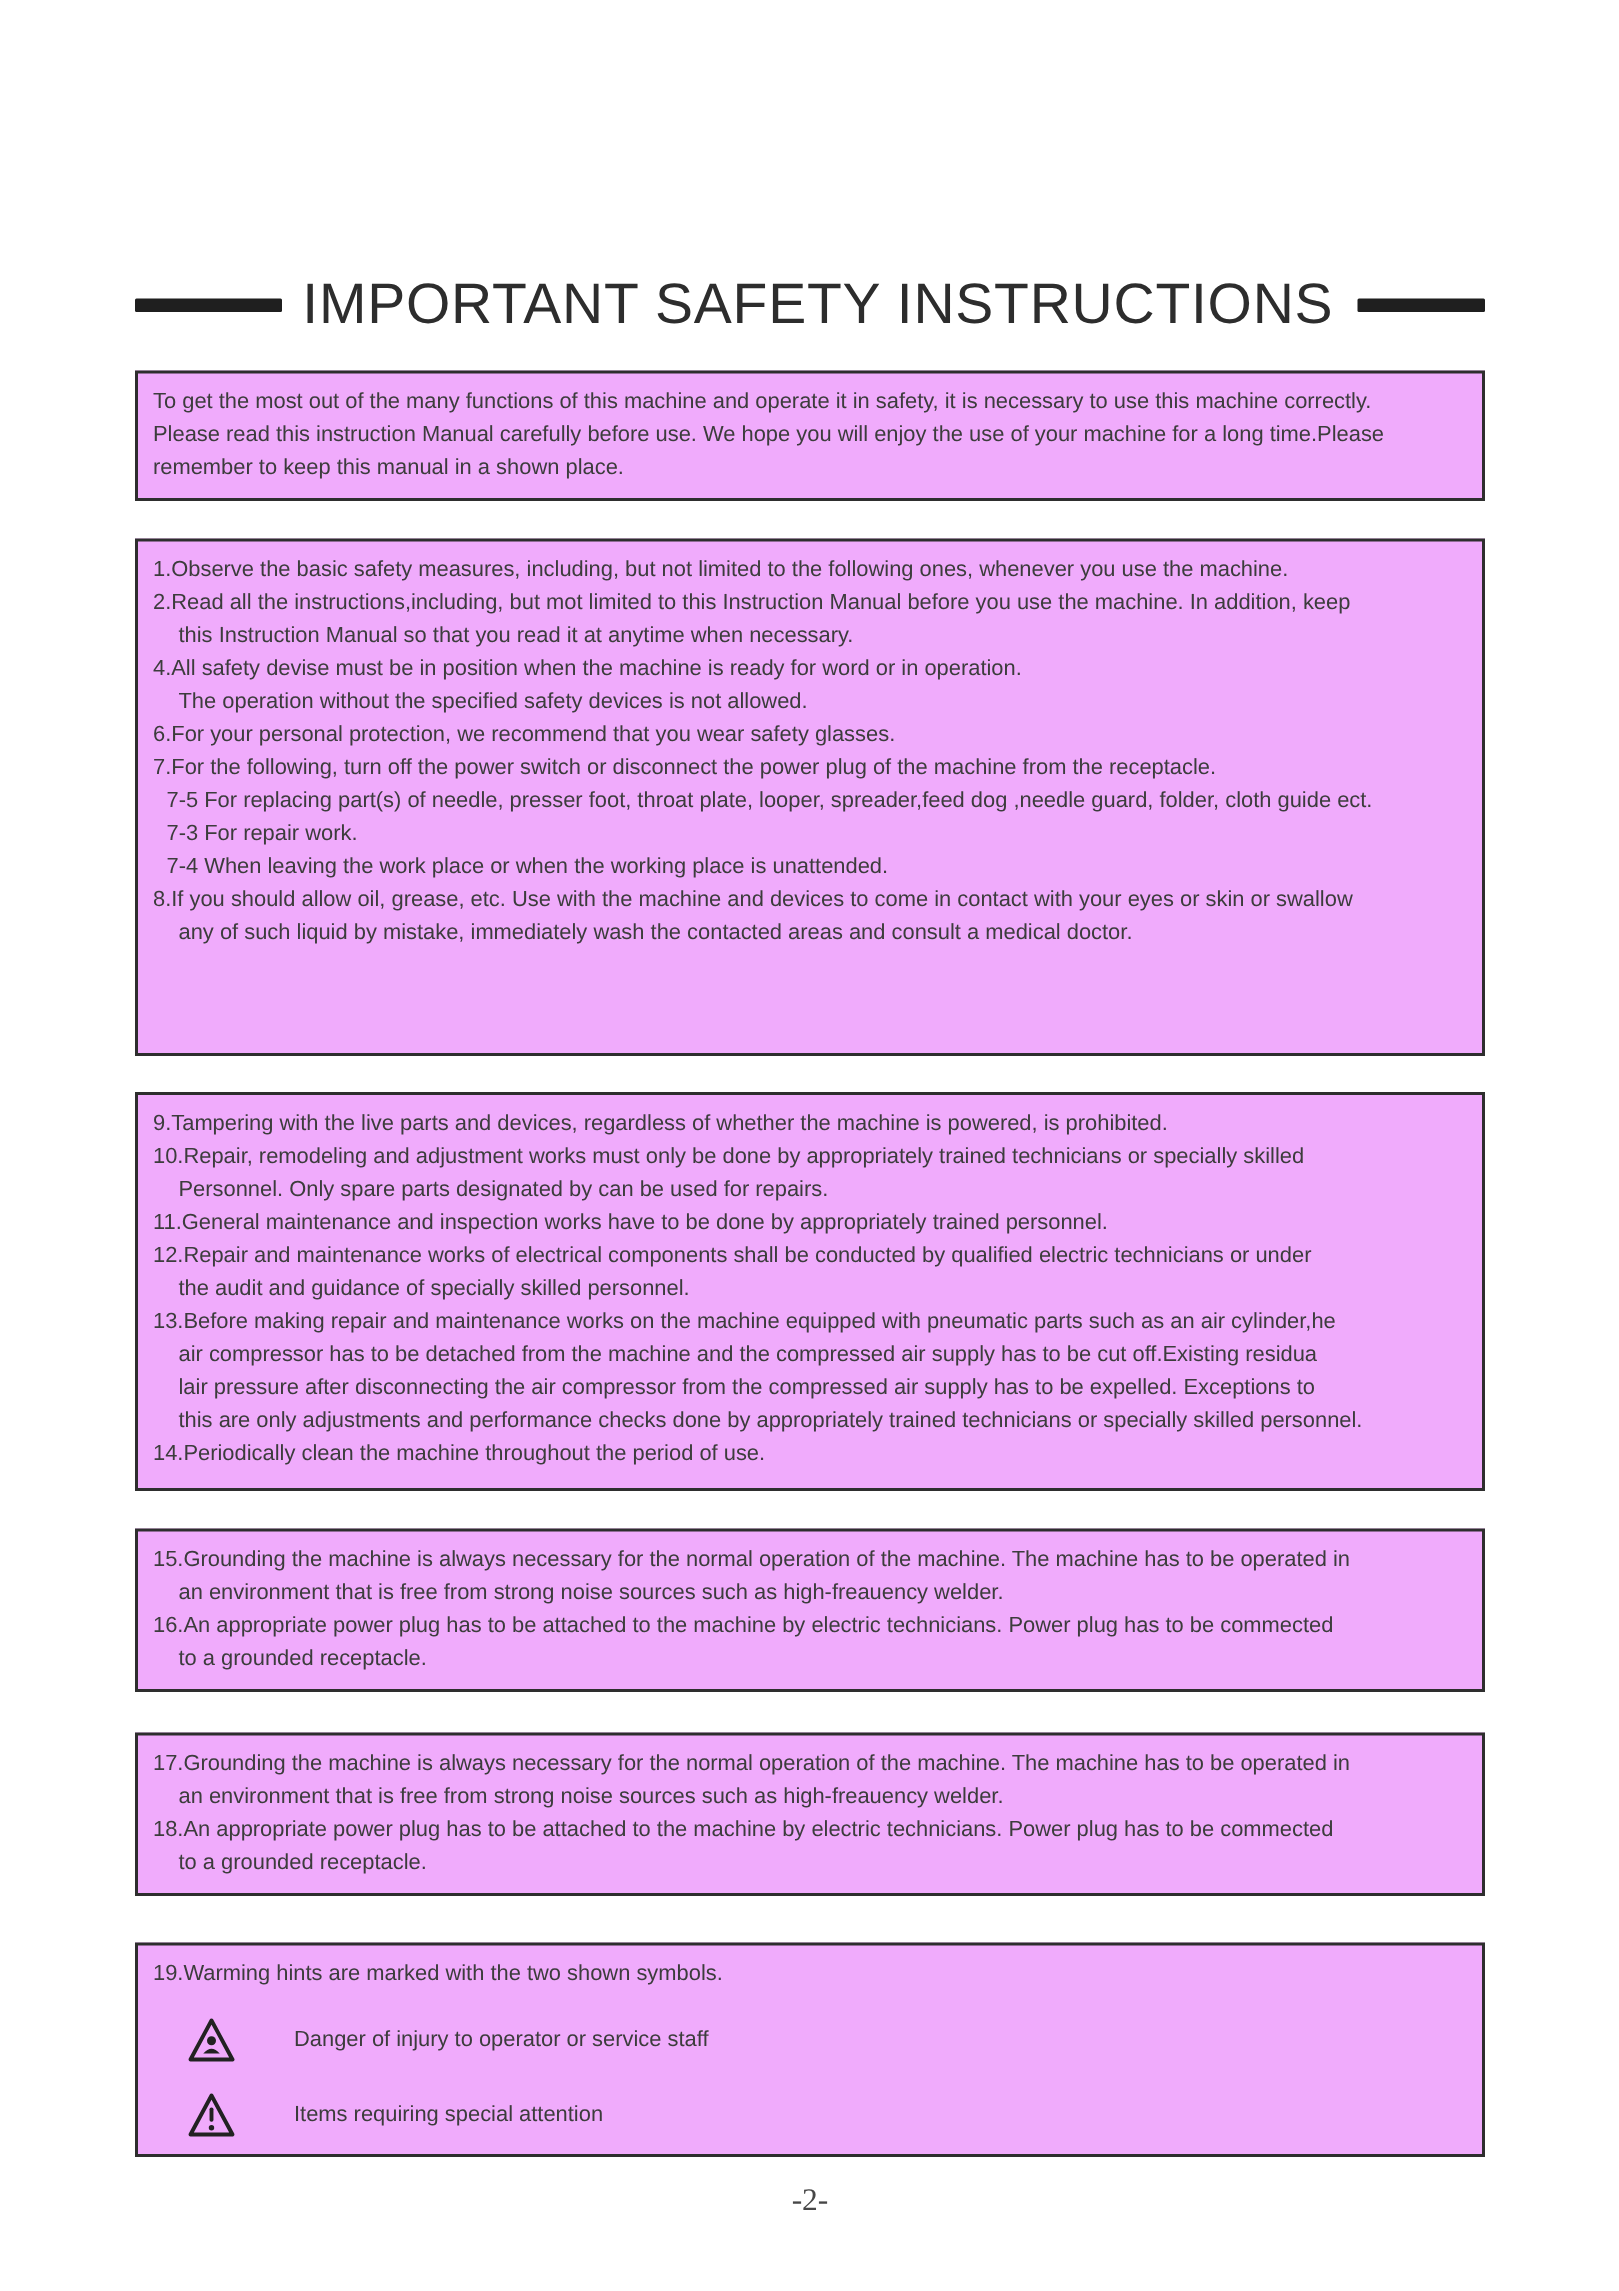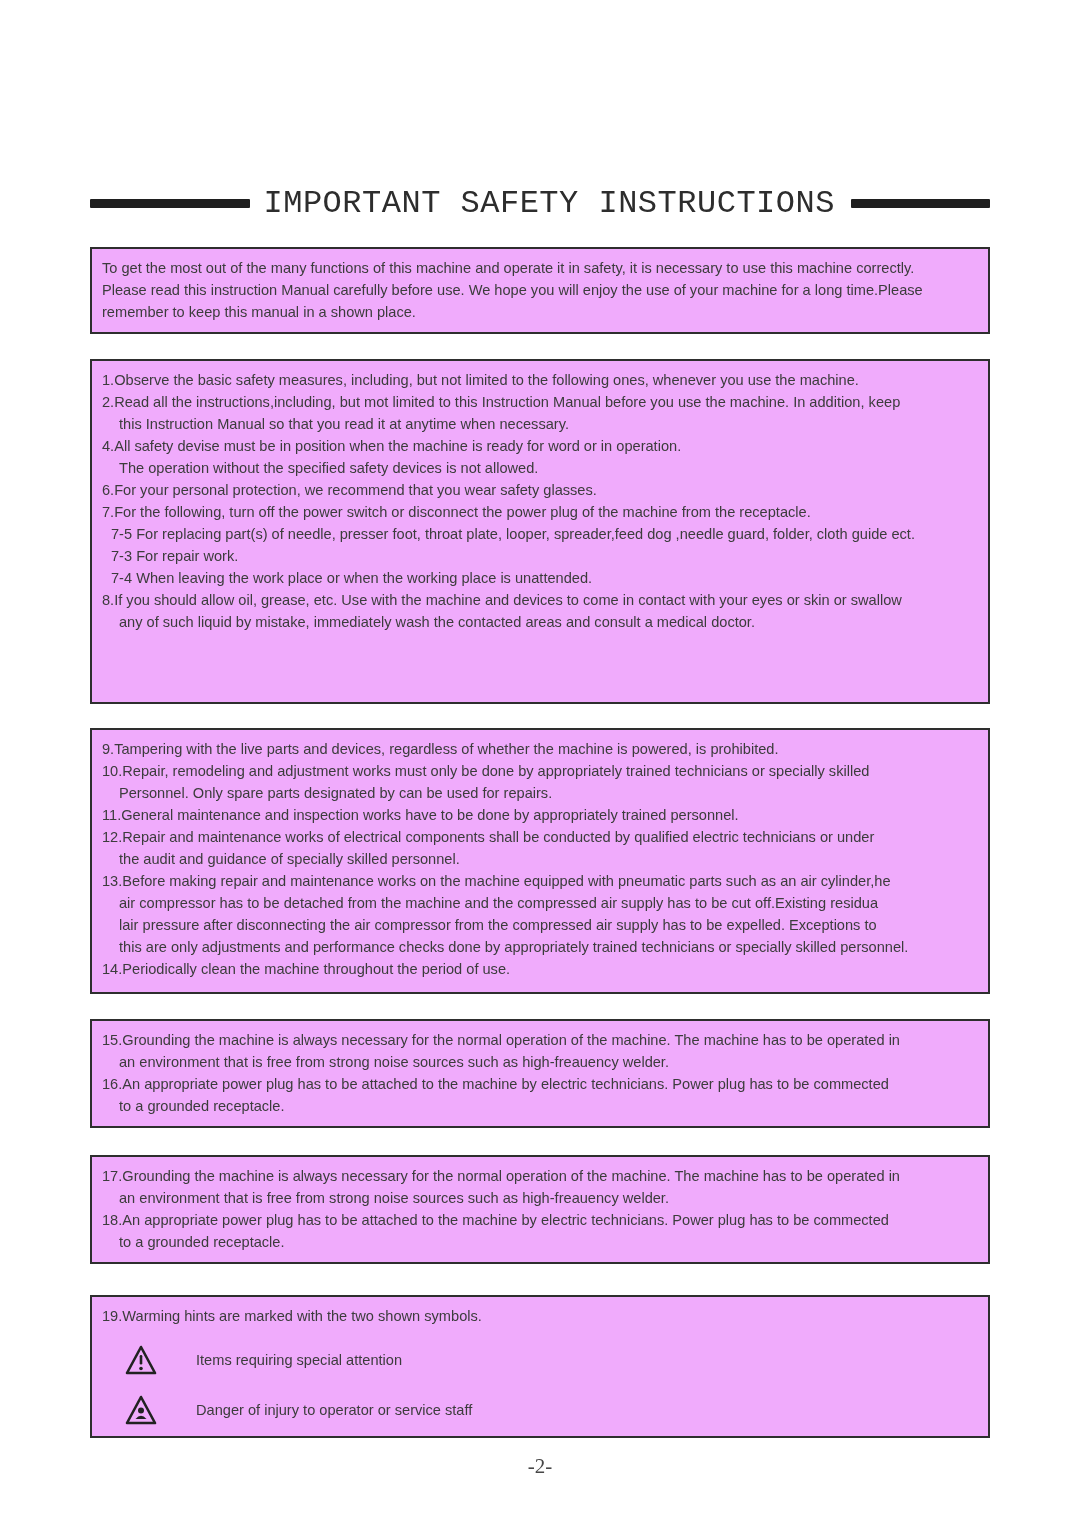--- a/index.html
+++ b/index.html
@@ -21,25 +21,24 @@
   .title-row {
     display: flex;
     align-items: center;
     justify-content: center;
     height: 34px;
   }
   .title-bar { height: 9px; background: #1f1f1f; border-radius: 1px; }
   .title-bar.left  { width: 172px; margin-right: 14px; }
   .title-bar.right { width: 150px; margin-left: 16px; }
   .title-text {
-    font-size: 32px;
+    font-size: 38px;
     letter-spacing: 0.5px;
     color: #2d2d2d;
     white-space: nowrap;
-    font-family: Liberation Mono, monospace;
   }
 
   
   .box {
     border: 2px solid #2e2e2e;
     box-sizing: border-box;
     padding: 8px 8px 9px 10px;
     background: #f0abfc;
   }
   .box .line {
@@ -149,32 +148,32 @@
         <div class="line ind0">18.An appropriate power plug has to be attached to the machine by electric technicians. Power plug has to be commected</div>
         <div class="line ind1">to a grounded receptacle.</div>
       </div>
 
     <div class="box box-warning">
       <div class="line ind0">19.Warming hints are marked with the two shown symbols.</div>
 
       <div class="symbol-row">
         <svg class="tri-icon" viewBox="0 0 34 32">
           <path d="M17 3 L31 29 H3 Z" fill="none" stroke="#222" stroke-width="2.6" stroke-linejoin="round"></path>
-          <rect x="15.7" y="11" width="2.6" height="9.5" rx="1.2" fill="#222"></rect>
-          <circle cx="17" cy="24.5" r="1.8" fill="#222"></circle>
+          <circle cx="17" cy="16.5" r="3" fill="#222"></circle>
+          <path d="M11.5 25 q5.5 -6.5 11 0 z" fill="#222"></path>
         </svg>
-        <div class="symbol-label">Items requiring special attention</div>
+        <div class="symbol-label">Danger of injury to operator or service staff</div>
       </div>
 
       <div class="symbol-row">
         <svg class="tri-icon" viewBox="0 0 34 32">
           <path d="M17 3 L31 29 H3 Z" fill="none" stroke="#222" stroke-width="2.6" stroke-linejoin="round"></path>
-          <circle cx="17" cy="16.5" r="3" fill="#222"></circle>
-          <path d="M11.5 25 q5.5 -6.5 11 0 z" fill="#222"></path>
+          <rect x="15.7" y="11" width="2.6" height="9.5" rx="1.2" fill="#222"></rect>
+          <circle cx="17" cy="24.5" r="1.8" fill="#222"></circle>
         </svg>
-        <div class="symbol-label">Danger of injury to operator or service staff</div>
+        <div class="symbol-label">Items requiring special attention</div>
       </div>
     </div>
 
     <div class="page-number">-2-</div>
 
   </div>
 </div>
 
 </body></html>

